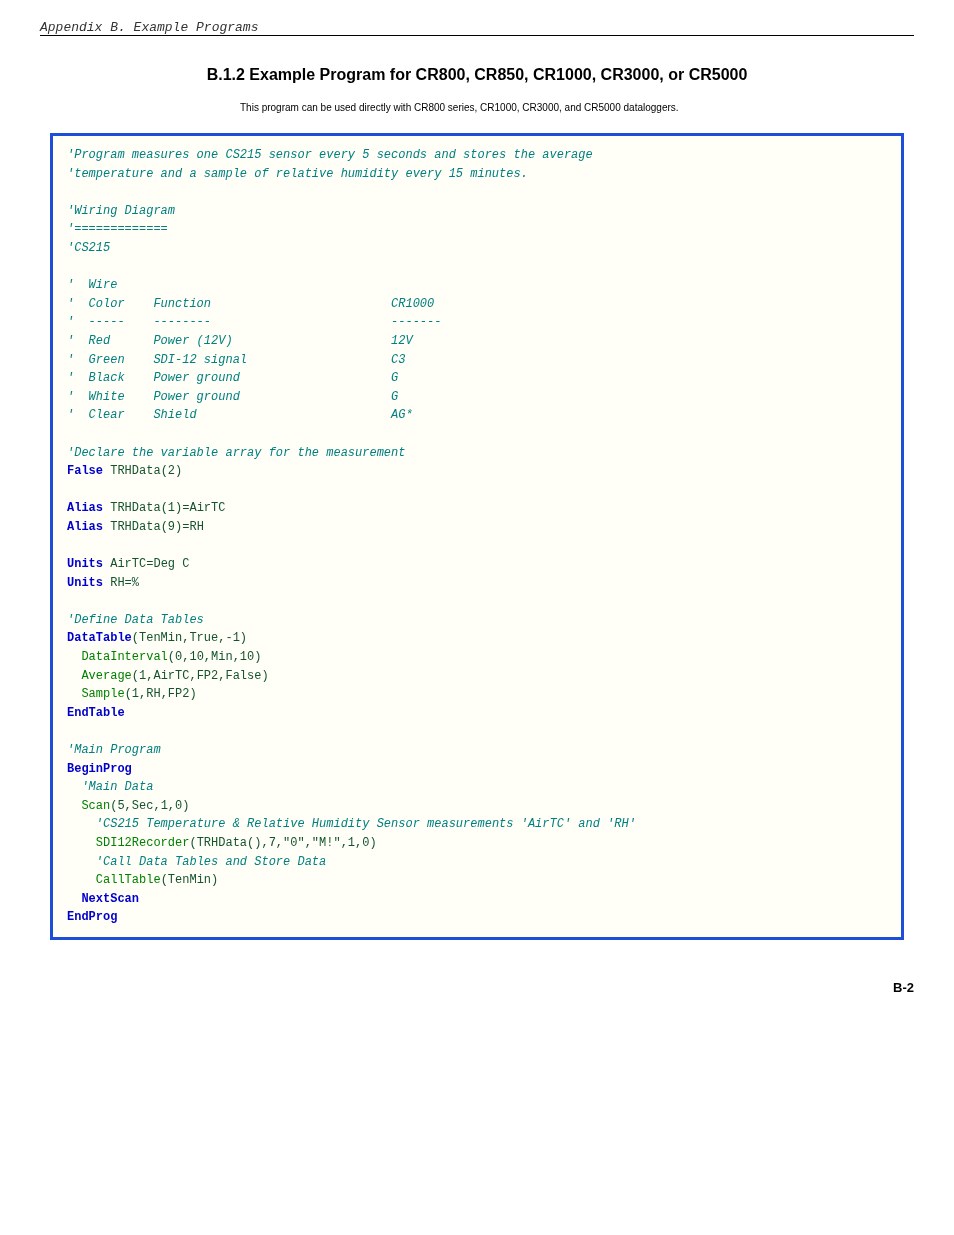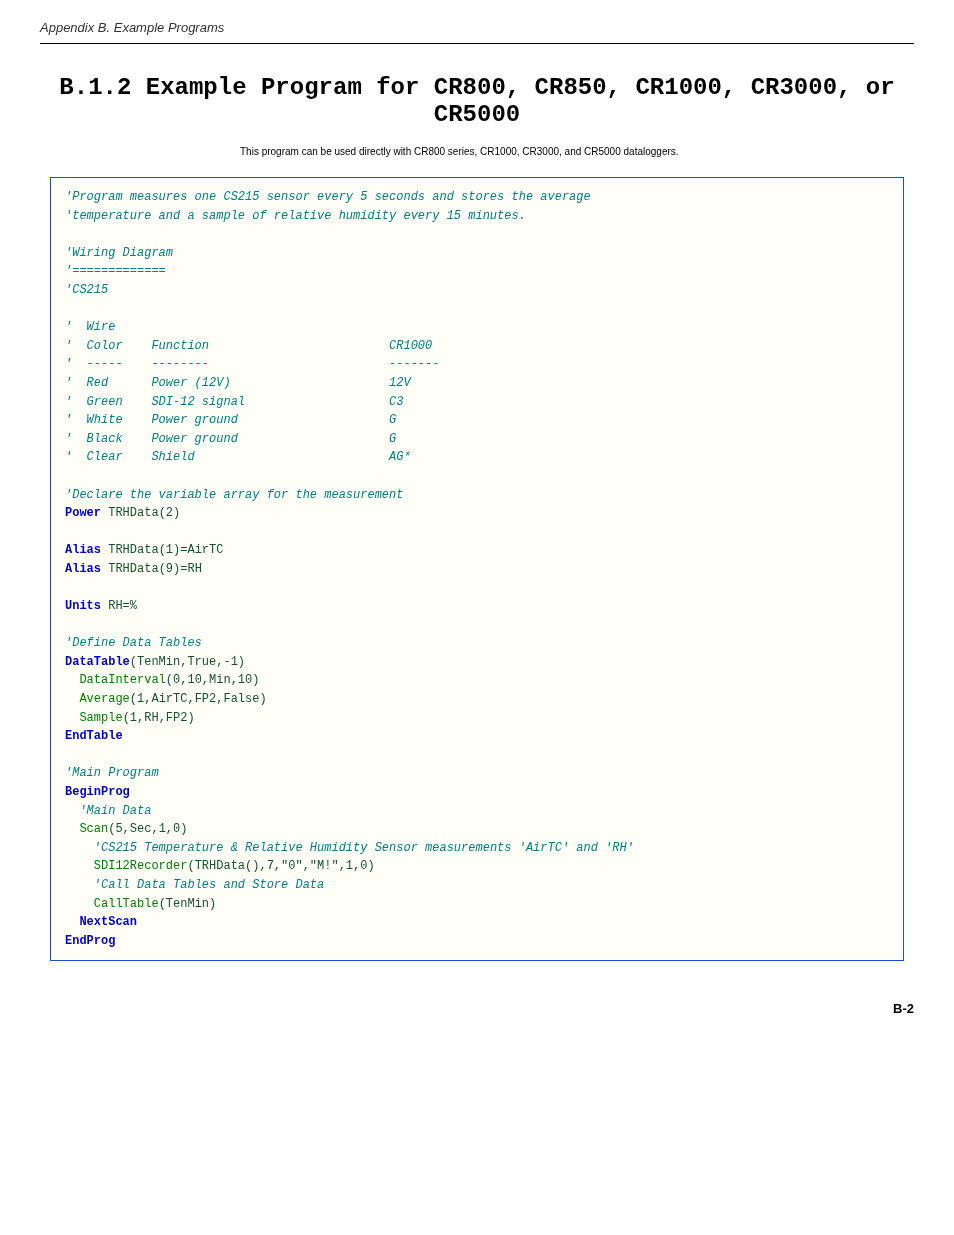--- a/index.html
+++ b/index.html
@@ -15,44 +15,43 @@
       color: #000000;
       width: 954px;
       min-height: 1235px;
       padding: 20px 40px 40px 40px;
     }
 
     .page-header {
       font-style: italic;
       font-size: 13px;
       color: #333;
-      padding-bottom: 8px;
       border-bottom: 1px solid #000;
       margin-bottom: 30px;
+      font-family: Liberation Mono, monospace;
     }
 
     .section-title {
-      font-size: 24px;
+      font-size: 16px;
       font-weight: bold;
       text-align: center;
       margin-bottom: 16px;
       color: #000;
-      font-family: Liberation Mono, monospace;
     }
 
     .section-description {
       margin-left: 200px;
       margin-right: 60px;
       margin-bottom: 18px;
       font-size: 10px;
       line-height: 1.5;
     }
 
     .code-box {
-      border: 1px solid #1d4ed8;
+      border: 3px solid #1d4ed8;
       background: #fffff8;
       padding: 10px 14px;
       margin: 0 10px;
       font-family: 'Courier New', Courier, monospace;
       font-size: 12px;
       line-height: 1.55;
     }
 
     .code-line {
       display: block;
@@ -93,30 +92,31 @@
     <span class="code-line">&nbsp;</span>
     <span class="code-line"><span class="c-comment">'Wiring Diagram</span></span>
     <span class="code-line"><span class="c-comment">'=============</span></span>
     <span class="code-line"><span class="c-comment">'CS215</span></span>
     <span class="code-line">&nbsp;</span>
     <span class="code-line"><span class="c-comment">'  Wire</span></span>
     <span class="code-line"><span class="c-comment">'  Color    Function                         CR1000</span></span>
     <span class="code-line"><span class="c-comment">'  -----    --------                         -------</span></span>
     <span class="code-line"><span class="c-comment">'  Red      Power (12V)                      12V</span></span>
     <span class="code-line"><span class="c-comment">'  Green    SDI-12 signal                    C3</span></span>
+    <span class="code-line"><span class="c-comment">'  Black    Power ground                     G</span></span>
     <span class="code-line"><span class="c-comment">'  White    Power ground                     G</span></span>
-    <span class="code-line"><span class="c-comment">'  Black    Power ground                     G</span></span>
     <span class="code-line"><span class="c-comment">'  Clear    Shield                           AG*</span></span>
     <span class="code-line">&nbsp;</span>
     <span class="code-line"><span class="c-comment">'Declare the variable array for the measurement</span></span>
-    <span class="code-line"><span class="c-keyword">Power</span><span class="c-normal"> TRHData(2)</span></span>
+    <span class="code-line"><span class="c-keyword">False</span><span class="c-normal"> TRHData(2)</span></span>
     <span class="code-line">&nbsp;</span>
     <span class="code-line"><span class="c-keyword">Alias</span><span class="c-normal"> TRHData(1)=AirTC</span></span>
     <span class="code-line"><span class="c-keyword">Alias</span><span class="c-normal"> TRHData(9)=RH</span></span>
     <span class="code-line">&nbsp;</span>
+    <span class="code-line"><span class="c-keyword">Units</span><span class="c-normal"> AirTC=Deg C</span></span>
     <span class="code-line"><span class="c-keyword">Units</span><span class="c-normal"> RH=%</span></span>
     <span class="code-line">&nbsp;</span>
     <span class="code-line"><span class="c-comment">'Define Data Tables</span></span>
     <span class="code-line"><span class="c-keyword">DataTable</span><span class="c-normal">(TenMin,True,-1)</span></span>
     <span class="code-line">  <span class="c-func">DataInterval</span><span class="c-normal">(0,10,Min,10)</span></span>
     <span class="code-line">  <span class="c-func">Average</span><span class="c-normal">(1,AirTC,FP2,False)</span></span>
     <span class="code-line">  <span class="c-func">Sample</span><span class="c-normal">(1,RH,FP2)</span></span>
     <span class="code-line"><span class="c-keyword">EndTable</span><span class="c-normal"></span></span>
     <span class="code-line">&nbsp;</span>
     <span class="code-line"><span class="c-comment">'Main Program</span></span>

